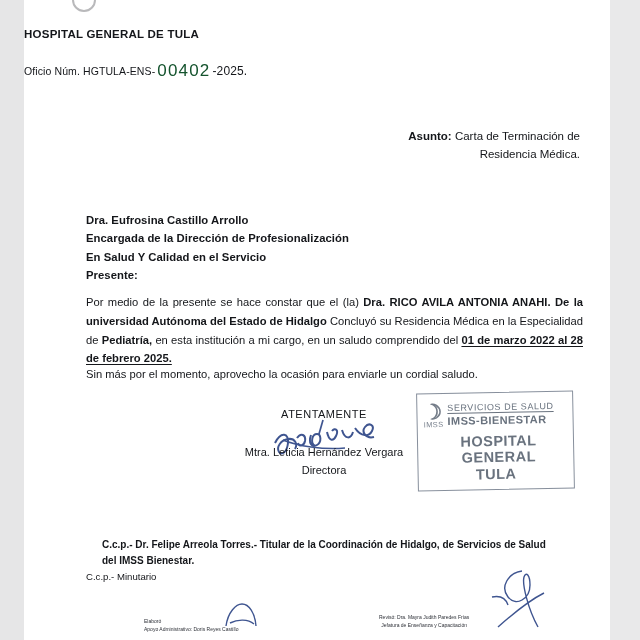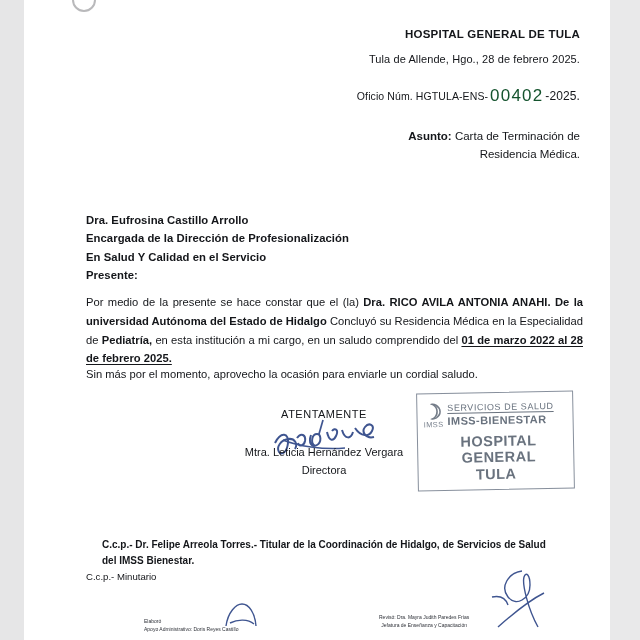--- a/index.html
+++ b/index.html
@@ -60,21 +60,20 @@
     width: 586px;
     height: 640px;
     color: #14161a;
   }
 
   .hdr-block {
     position: absolute;
     left: 0;
     top: 28px;
     width: 556px;
-    text-align: right;
   }
   .org-title {
     font-size: 11.5px;
     font-weight: bold;
     letter-spacing: .24px;
   }
   .place-date {
     font-size: 11px;
     margin-top: 13px;
     letter-spacing: .1px;
@@ -284,21 +283,20 @@
 
   <div class="page-sheet"></div>
   <div class="edge-strip-left"></div>
   <div class="edge-strip-right"></div>
   <div class="scan-arc"></div>
 
   <div class="doc-body">
 
     <div class="hdr-block">
       <div class="org-title">HOSPITAL GENERAL DE TULA</div>
-      <div class="place-date">Tula de Allende, Hgo., 28 de febrero  2025.</div>
       <div class="oficio-line">
         <span>Oficio Núm. HGTULA-ENS-</span><span class="oficio-num-hand">00402</span><span class="oficio-suffix">-2025.</span>
       </div>
     </div>
 
     <div class="asunto-block">
       <span class="asunto-label">Asunto:</span>
       <span>Carta de Terminación de</span>
       <div>Residencia Médica.</div>
     </div>

